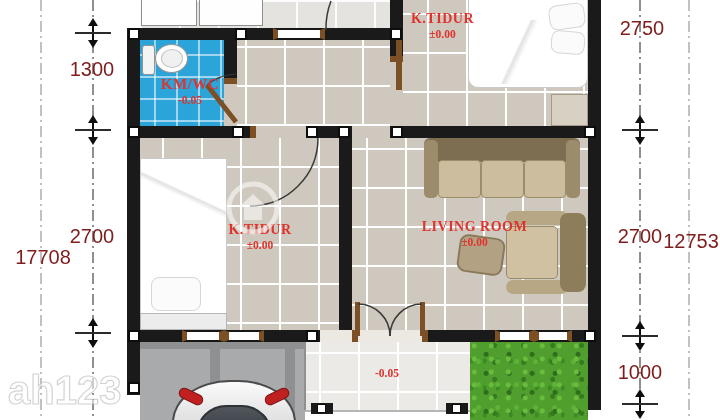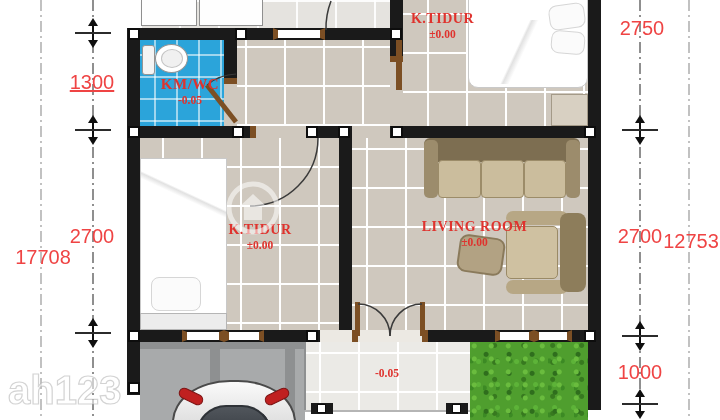--- a/index.html
+++ b/index.html
@@ -7,21 +7,21 @@
           font-family:"Liberation Sans",sans-serif;}
   
   .dd{position:absolute;top:0;bottom:0;width:2px;z-index:2;
       background-image:repeating-linear-gradient(to bottom,#8f8f8f 0 11px,transparent 11px 15px,#8f8f8f 15px 17px,transparent 17px 21px);}
   .dd.light{opacity:.55;}
   .tick{position:absolute;width:36px;height:28px;z-index:3;}
   .tick .hl{position:absolute;left:0;right:0;top:13px;height:2px;background:#2b2b2b;}
   .tick .st{position:absolute;left:17px;top:3px;width:2px;height:22px;background:#0f0f0f;}
   .tick .au{position:absolute;left:13px;top:-1px;width:0;height:0;border:5px solid transparent;border-top:0;border-bottom:8px solid #0f0f0f;}
   .tick .ad{position:absolute;left:13px;bottom:-1px;width:0;height:0;border:5px solid transparent;border-bottom:0;border-top:8px solid #0f0f0f;}
-  .dimlabel{position:absolute;width:70px;text-align:center;font-size:20px;color:#ef4444;z-index:3;letter-spacing:0;}
+  .dimlabel{position:absolute;width:70px;text-align:center;font-size:20px;color:#7f1d1d;z-index:3;letter-spacing:0;}
   
   .floor{position:absolute;z-index:1;}
   .tile{background-color:#cfc8be;
     background-image:linear-gradient(#fff 2.5px,transparent 2.5px),linear-gradient(90deg,#fff 2.5px,transparent 2.5px);
     background-size:39px 39px;}
   .kmwcfloor{background-color:#2ba4da;
     background-image:linear-gradient(rgba(255,255,255,.55) 2px,transparent 2px),linear-gradient(90deg,rgba(255,255,255,.55) 2px,transparent 2px);
     background-size:22px 22px;background-position:14px 14px;}
   .terasfloor{background-color:#ebeae6;
     background-image:linear-gradient(#fff 2.5px,transparent 2.5px),linear-gradient(90deg,#fff 2.5px,transparent 2.5px);
@@ -123,21 +123,21 @@
       <i class="ad"></i>
       <i class="hl"></i>
     </div>
   <div class="tick" style="left:622px;top:390px;">
       <i class="au"></i>
       <i class="st"></i>
       <i class="ad"></i>
       <i class="hl"></i>
     </div>
 
-  <div class="dimlabel" style="left:57px;top:71px;text-decoration:underline;">1300</div>
+  <div class="dimlabel" style="left:57px;top:58px;">1300</div>
   <div class="dimlabel" style="left:57px;top:225px;">2700</div>
   <div class="dimlabel" style="left:8px;top:246px;">17708</div>
   <div class="dimlabel" style="left:607px;top:17px;">2750</div>
   <div class="dimlabel" style="left:605px;top:225px;">2700</div>
   <div class="dimlabel" style="left:605px;top:361px;">1000</div>
   <div class="dimlabel" style="left:656px;top:230px;">12753</div>
 
   <div class="floor toproomfloor" style="left:140px;top:0;width:250px;height:28px;"></div>
   <div class="floor tile" style="left:403px;top:0;width:185px;height:126px;background-position:24px 13px;"></div>
   <div class="floor tile" style="left:237px;top:40px;width:153px;height:86px;background-position:8px 6px;"></div>

